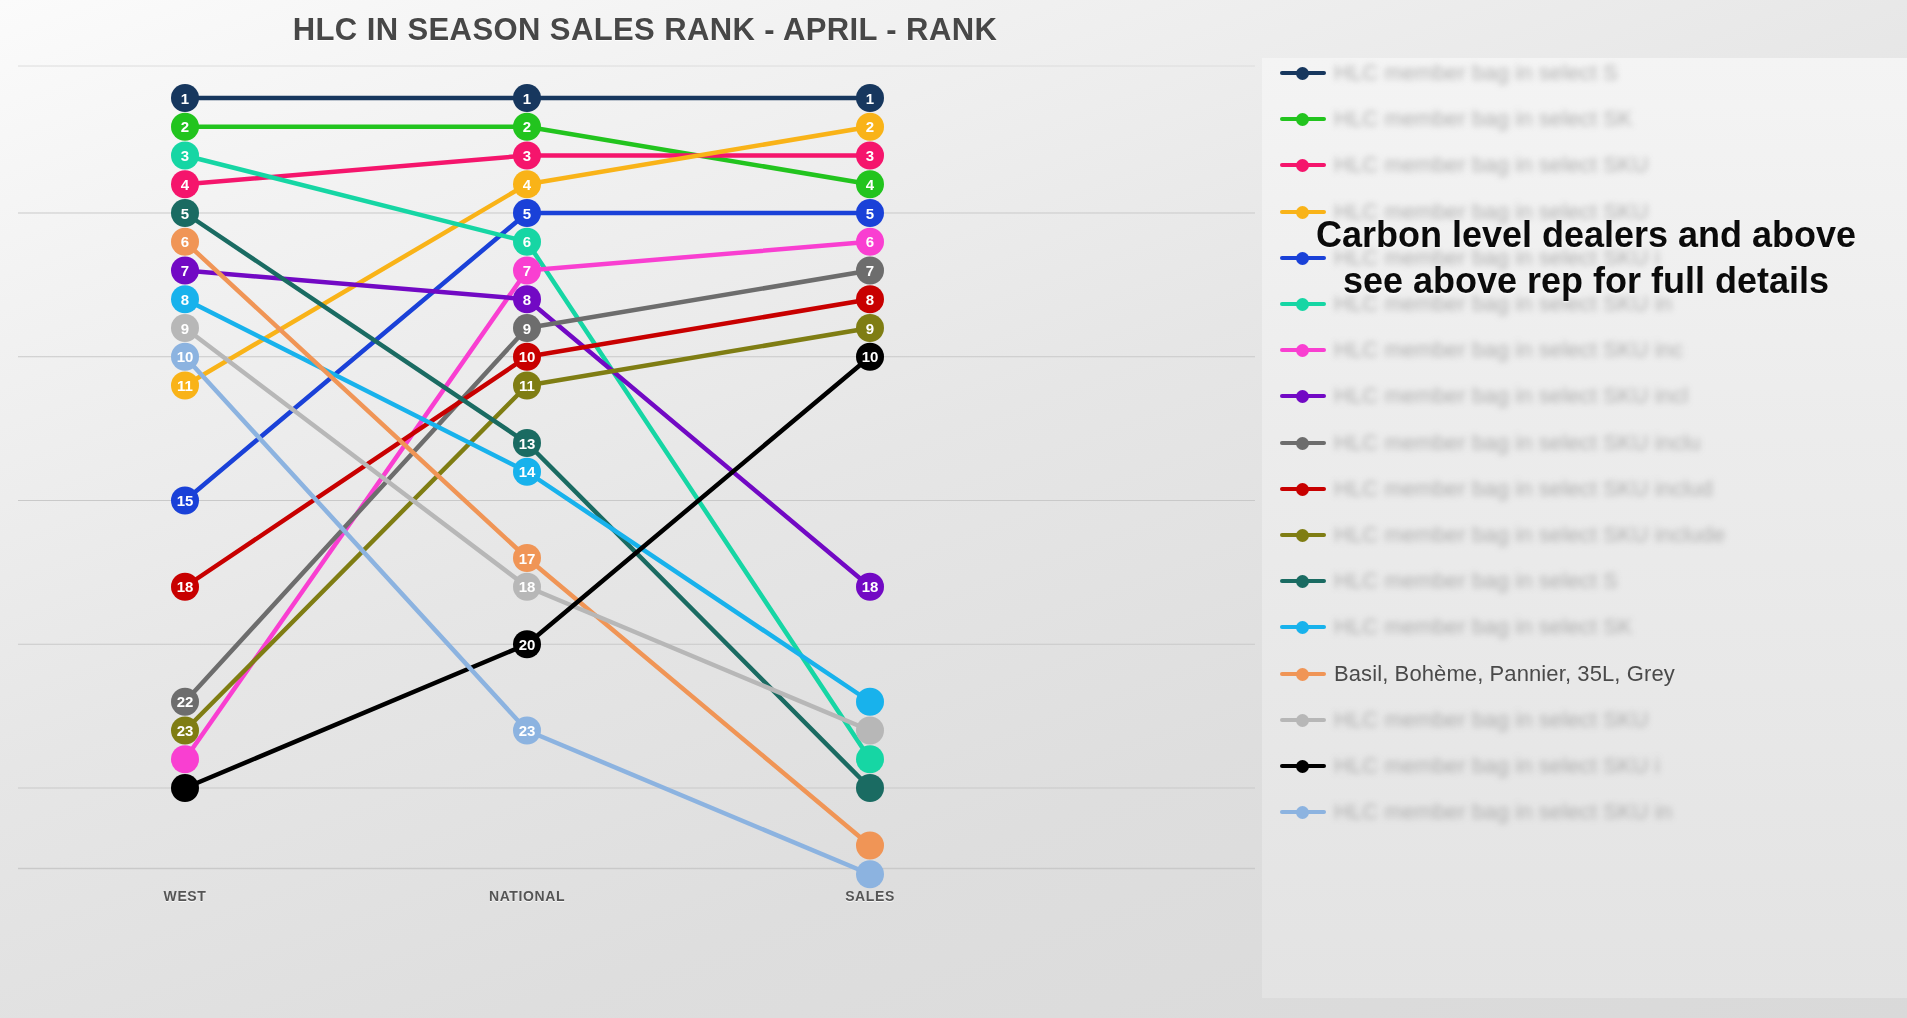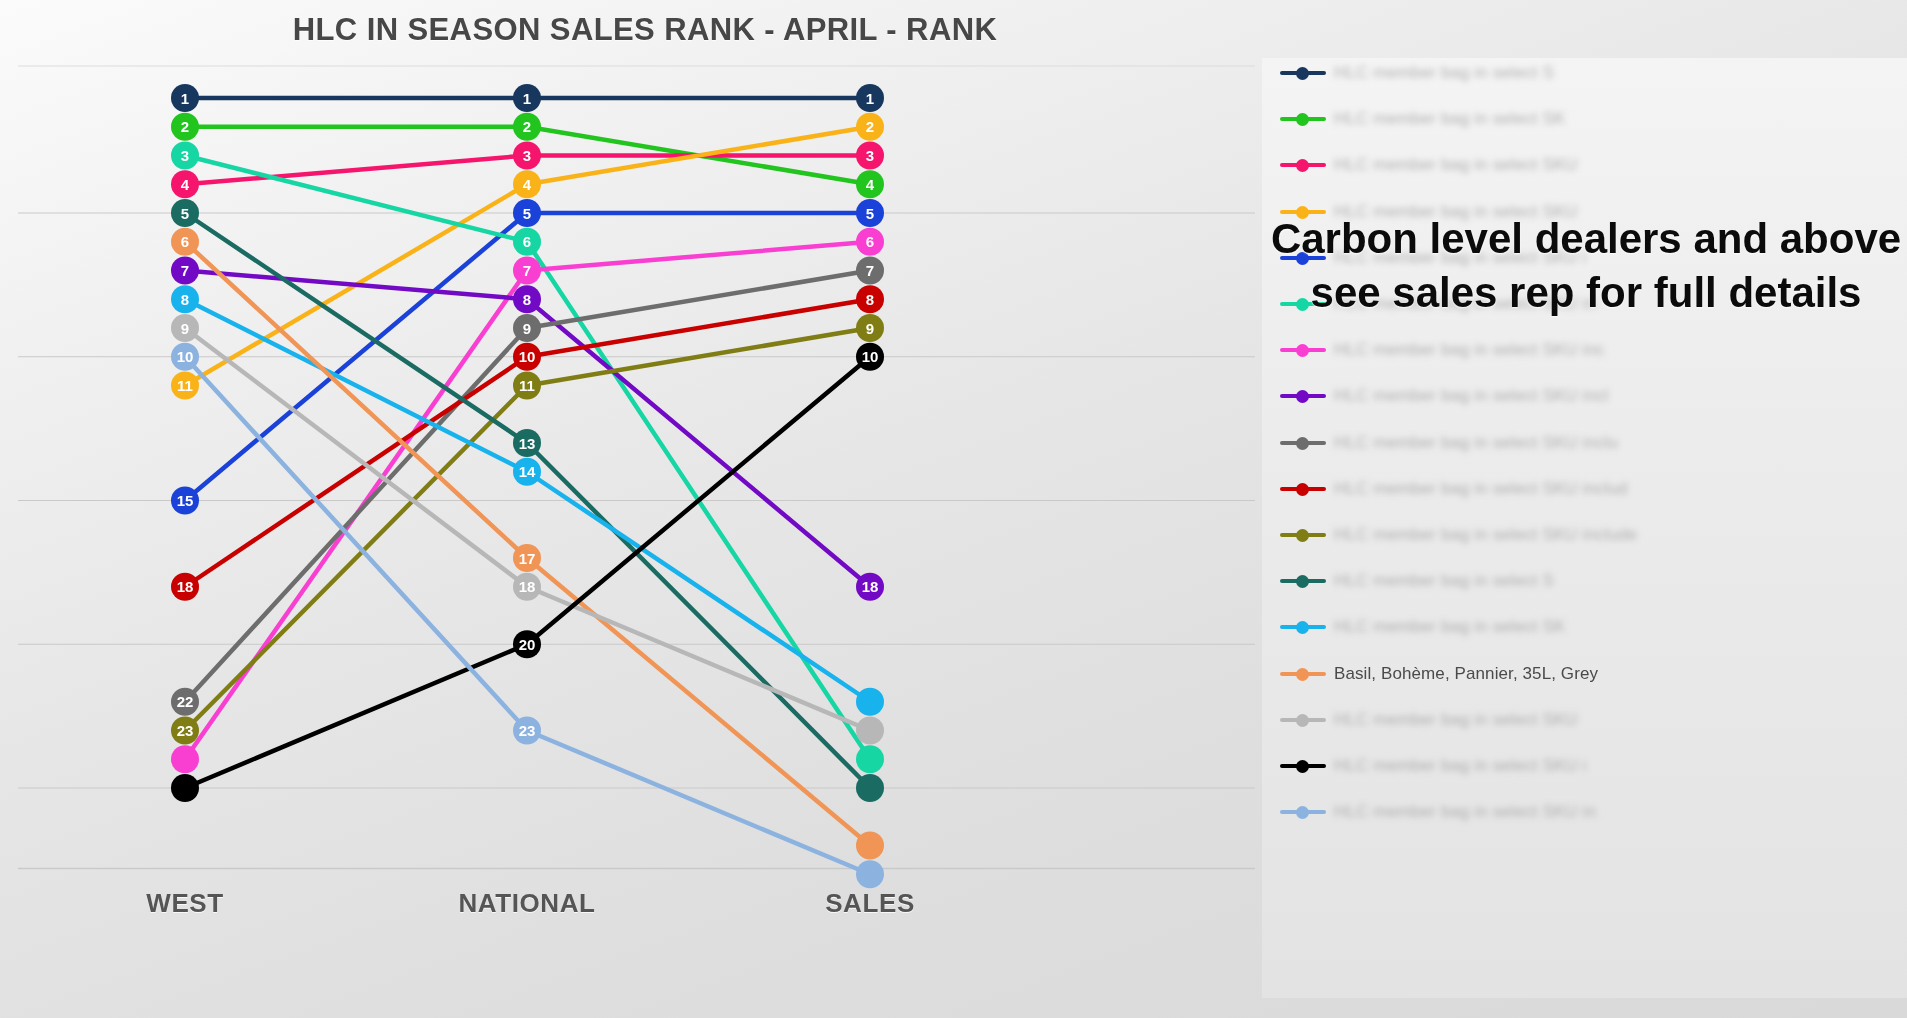--- a/index.html
+++ b/index.html
@@ -31,21 +31,21 @@
   #plot-area{
     position:absolute;
     left:0;top:58px;
     width:1255px;height:905px;
   }
   #plot-svg{position:absolute;left:0;top:0;}
   
   .axis-label{
     position:absolute;
     transform:translateX(-50%);
-    font-size:26px;
+    font-size:14px;
     font-weight:bold;
     color:#555;
     letter-spacing:.6px;
     text-shadow:0 1px 0 rgba(255,255,255,.8);
     white-space:nowrap;
   }
   
   #legend{
     position:absolute;
     left:1262px;top:58px;
@@ -68,36 +68,36 @@
   }
   .legend-swatch .lswline{
     position:absolute;left:0;top:5px;
     width:46px;height:4px;border-radius:2px;
   }
   .legend-swatch .lswdot{
     position:absolute;left:16px;top:1px;
     width:13px;height:13px;border-radius:50%;
   }
   .legend-text{
-    font-size:17px;
+    font-size:22px;
     color:#4a4a4a;
     letter-spacing:.1px;
   }
   .legend-text.blurred{
     color:#9d9d9d;
     filter:blur(3.4px);
     opacity:.78;
   }
   
   #overlay-note{
     position:absolute;
     left:1268px;top:212px;
     width:636px;
     text-align:center;
-    font-size:42px;
+    font-size:36px;
     font-weight:bold;
     color:#0b0b0b;
     line-height:1.28;
     text-shadow:0 1px 2px rgba(255,255,255,.9);
     pointer-events:none;
   }
   #overlay-note .nl{display:block;}
   
   .mk-label{
     font-size:15px;font-weight:bold;fill:#ffffff;
@@ -490,16 +490,16 @@
         <span class="legend-swatch">
           <span class="lswline" style="background: rgb(140, 179, 224);"></span>
           <span class="lswdot" style="background: rgb(140, 179, 224);"></span>
         </span>
         <span class="legend-text blurred" aria-hidden="true">HLC member bag in select SKU in</span>
       </div>
     </div>
 
   <div id="overlay-note">
     <span class="nl">Carbon level dealers and above</span>
-    <span class="nl">see sales rep for full details</span>
+    <span class="nl">see above rep for full details</span>
   </div>
 
 </div>
 
 </body></html>

